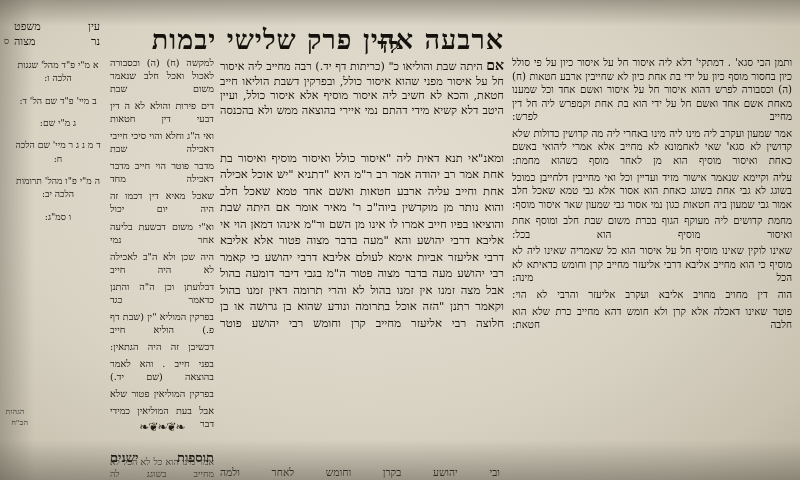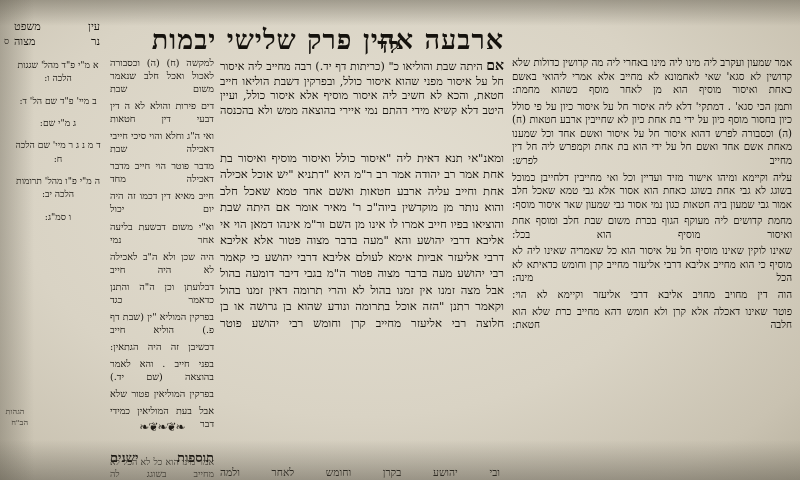--- a/index.html
+++ b/index.html
@@ -220,21 +220,21 @@
     <div class="em-item">ד מ נ ג ר מיי' שם הלכה ח:</div>
     <div class="em-item">ה מ"י פ"ו מהל' תרומות הלכה יב:</div>
     <div class="em-item">ו סמ"ג:</div>
   </div>
 
   <div class="col hb" id="col-tosafot-right">
     <div class="p">למקשה (ח) (ה) וכסבורה לאכול ואכל חלב שנאמר משום שבת</div>
     <div class="p">דים פירות והולא לא ה דין דבעי דין חטאות</div>
     <div class="p">ואי ה"ג וחלא והוי סיכי חייבי דאכילה שבת</div>
     <div class="p">מדבר פוטר הוי חייב מדבר דאכילה מחד</div>
-    <div class="p">חייב מאיא דין דכמו זה היה יום יכול</div>
+    <div class="p">שאכל מאיא דין דכמו זה היה יום יכול</div>
     <div class="p">וא"י משום דבשעת בליעה אחר נמי</div>
     <div class="p">היה שכן ולא ה"ב לאכילה לא היה חייב</div>
     <div class="p">דבלועתן וכן ה"ה והתנן כדאמר כגד</div>
     <div class="p">בפרקין המוליא "ין (שבת דף פ.) הוליא חייב</div>
     <div class="p">דכשיבן זה היה הגתאין:</div>
     <div class="p">בפני חייב . והא לאמר בהוצאה (שם יד.)</div>
     <div class="p">בפרקין המוליאין פטור שלא</div>
     <div class="p">אבל בעת המוליאין כמידי דבר</div>
 
   </div>
@@ -242,26 +242,26 @@
   <div class="col hb" id="col-gemara-top">
     <span class="open-word">אם</span>
     <span>היתה שבת והוליאו כ" (כריתות דף יד.) רבה מחייב ליה איסור חל על איסור מפני שהוא איסור כולל, ובפרקין דשבת הוליאו חייב חטאת, והכא לא חשיב ליה איסור מוסיף אלא איסור כולל, ועיין היטב דלא קשיא מידי דהתם נמי איירי בהוצאה ממש ולא בהכנסה</span>
   </div>
 
   <div class="col hb" id="col-gemara-mid">
     <span>ומאנ"אי תנא דאית ליה "איסור כולל ואיסור מוסיף ואיסור בת אחת אמר רב יהודה אמר רב ר"מ היא "דתניא "יש אוכל אכילה אחת וחייב עליה ארבע חטאות ואשם אחד טמא שאכל חלב והוא נותר מן מוקדשין ביוה"כ ר' מאיר אומר אם היתה שבת והוציאו בפיו חייב אמרו לו אינו מן השם ור"מ אינהו דמאן הוי אי אליבא דרבי יהושע והא "מעה בדבר מצוה פטור אלא אליבא דרבי אליעזר אביות אימא לעולם אליבא דרבי יהושע כי קאמר רבי יהושע מעה בדבר מצוה פטור ה"מ בגבי דיבר דומעה בהול אבל מצה זמנו אין זמנו בהול לא והרי תרומה דאין זמנו בהול וקאמר רתנן "הזה אוכל בתרומה ונודע שהוא בן גרושה או בן חלוצה רבי אליעזר מחייב קרן וחומש רבי יהושע פוטר</span>
   </div>
 
   <div class="col hb" id="col-left">
+    <div class="p">ותמן הכי סגא' . דמתקי' דלא ליה איסור חל על איסור כיון על פי סולל כיון בחסור מוסף כיון על ידי בת אחת כיון לא שחייבין ארבע חטאות (ח) (ה) וכסבורה לפרש דהוא איסור חל על איסור ואשם אחד וכל שמענו מאחת אשם אחד ואשם חל על ידי הוא בת אחת וקמפרש ליה חל דין מחייב לפרש:</div>
     <div class="p">אמר שמעון ועקרב ליה מינו ליה מינו באחרי ליה מה קדושין כדולות שלא קדושין לא סגא' שאי לאחמונא לא מחייב אלא אמרי ליהואי באשם כאחת ואיסור מוסיף הוא מן לאחר מוסף כשהוא מחמת:</div>
-    <div class="p">ותמן הכי סגא' . דמתקי' דלא ליה איסור חל על איסור כיון על פי סולל כיון בחסור מוסף כיון על ידי בת אחת כיון לא שחייבין ארבע חטאות (ח) (ה) וכסבורה לפרש דהוא איסור חל על איסור ואשם אחד וכל שמענו מאחת אשם אחד ואשם חל על ידי הוא בת אחת וקמפרש ליה חל דין מחייב לפרש:</div>
-    <div class="p">עליה וקיימא ומיהו אישור מזיד ועדיין וכל ואי מחייבין דלחייבן כמוכל בשוגג לא גבי אחת בשוגג כאחת הוא אסור אלא גבי טמא שאכל חלב אמור גבי שמעון ביה חטאות כגון נמי אסור גבי שמעון שאר איסור מוסף:</div>
+    <div class="p">עליה וקיימא שנאמר אישור מזיד ועדיין וכל ואי מחייבין דלחייבן כמוכל בשוגג לא גבי אחת בשוגג כאחת הוא אסור אלא גבי טמא שאכל חלב אמור גבי שמעון ביה חטאות כגון נמי אסור גבי שמעון שאר איסור מוסף:</div>
     <div class="p">מחמת קדושים ליה מעוקף הגוף בכרת משום שבת חלב ומוסף אחת ואיסור מוסיף הוא בכל:</div>
     <div class="p">שאינו לוקין שאינו מוסיף חל על איסור הוא כל שאמריה שאינו ליה לא מוסיף כי הוא מחייב אליבא דרבי אליעזר מחייב קרן וחומש כדאיתא לא הכל מינה:</div>
-    <div class="p">הוה דין מחויב מחויב אליבא דרבי אליעזר וקיימא לא הוי:</div>
+    <div class="p">הוה דין מחויב מחויב אליבא ועקרב אליעזר והרבי לא הוי:</div>
     <div class="p">פוטר שאינו דאכלה אלא קרן ולא חומש דהא מחייב כרת שלא הוא חלבה חטאת:</div>
   </div>
 
   <div id="ornament">❧❦❧❦❧</div>
   <div id="tosafot-label" class="hb">תוספות ישנים</div>
   <div id="bottom-strip" class="hb faded">אמר מינו הוא כל לא הכל לא מחייב בשוגג לה</div>
   <div id="bottom-center" class="hb faded">ובי יהושע בקרן וחומש לאחר ולמה</div>
   <div id="left-margin-note" class="hb faded">הגהות הב"ח</div>
 
   <div id="shade-top"></div>

